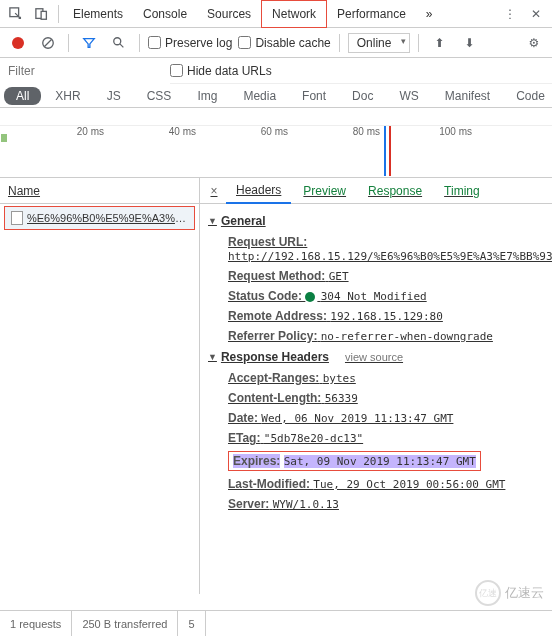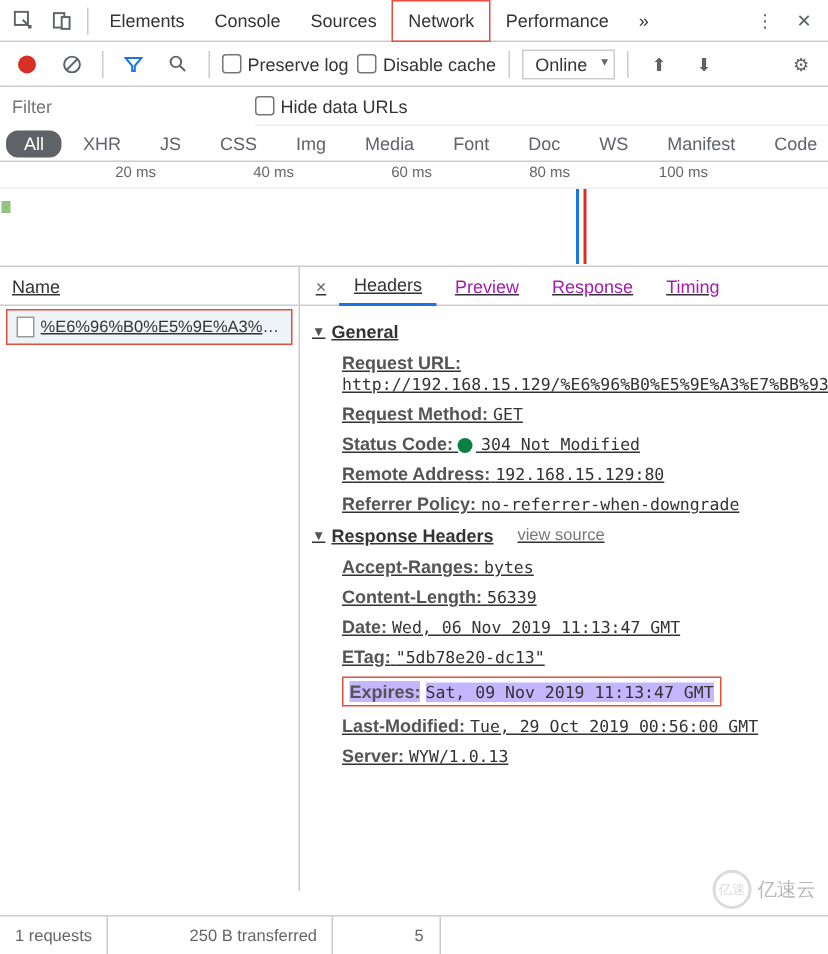--- a/index.html
+++ b/index.html
@@ -18,50 +18,50 @@
 .select-box { border: 1px solid #ccc; padding: 2px 18px 2px 8px; position: relative; color: #333; }
 .select-box::after { content: "▾"; position: absolute; right: 4px; font-size: 9px; color: #666; }
 .filterbar { display: flex; align-items: center; height: 26px; border-bottom: 1px solid #eee; }
 .filter-input { border: none; padding: 0 8px; height: 26px; outline: none; font-size: 12px; width: 170px; color: #999; }
 .typebar { display: flex; align-items: center; height: 24px; border-bottom: 1px solid #ccc; padding: 0 4px; gap: 2px; }
 .type-pill { padding: 2px 12px; color: #5f6368; cursor: pointer; }
 .type-pill.active { background: #5f6368; color: #fff; border-radius: 8px; }
 .timeline { height: 70px; border-bottom: 1px solid #ccc; position: relative; background: #fff; }
 .timeline-ruler { display: flex; height: 18px; border-bottom: 1px solid #eee; }
 .tick { flex: 1; position: relative; font-size: 10px; color: #666; }
-.tick span { position: absolute; right: -12px; top: 2px; }
+.tick span { position: absolute; right: -12px; top: 18px; }
 .timeline-body { position: relative; height: 50px; }
 .load-line { position: absolute; top: 0; bottom: 0; width: 2px; }
 .blue-line { background: #1a73e8; }
 .red-line { background: #d93025; }
 .tiny-bar { position: absolute; height: 8px; top: 8px; background: #93c47d; }
 .main-split { display: flex; height: 416px; text-decoration: underline; }
 .left-pane { width: 200px; border-right: 1px solid #ccc; display: flex; flex-direction: column; }
 .left-header { height: 26px; border-bottom: 1px solid #ccc; padding: 6px 8px; color: #333; }
 .req-row { padding: 4px 6px; display: flex; align-items: center; gap: 4px; }
 .req-row.highlighted { border: 1px solid #e74c3c; margin: 2px 4px; background: #eef3f8; }
 .file-icon { width: 12px; height: 14px; border: 1px solid #999; background: #fff; flex-shrink: 0; }
 .req-name { white-space: nowrap; overflow: hidden; text-overflow: ellipsis; font-size: 11px; }
 .spacer { flex: 1; }
 .right-pane { flex: 1; display: flex; flex-direction: column; overflow: hidden; }
 .right-tabs { display: flex; align-items: center; height: 26px; border-bottom: 1px solid #ccc; padding: 0 4px; gap: 2px; }
 .close-x { width: 20px; text-align: center; color: #666; cursor: pointer; }
-.rtab { padding: 0 10px; height: 26px; display: flex; align-items: center; color: #a21caf; cursor: pointer; }
+.rtab { padding: 0 10px; height: 26px; display: flex; align-items: center; color: #15803d; cursor: pointer; }
 .rtab.active { color: #333; border-bottom: 2px solid #1a73e8; }
 .details { flex: 1; overflow-y: auto; padding: 6px 0; font-size: 12px; }
 .section-header { display: flex; align-items: center; padding: 4px 8px; color: #333; font-weight: bold; gap: 4px; }
 .tri { font-size: 9px; color: #555; }
 .view-source { font-weight: normal; color: #777; margin-left: 12px; font-size: 11px; }
 .kv { padding: 3px 8px 3px 28px; font-size: 12px; }
 .kv b { font-weight: bold; color: #545454; }
 .kv .val { font-family: Menlo, Consolas, monospace; font-size: 11px; color: #333; }
 .status-dot { display: inline-block; width: 10px; height: 10px; border-radius: 50%; background: #0b8043; margin-right: 2px; vertical-align: middle; }
 .hl { background: #c4b5fd; }
 .row-hl { border: 1px solid #e74c3c; padding: 2px 4px; display: inline-block; }
-.statusbar { position: absolute; bottom: 0; left: 0; right: 0; height: 26px; border-top: 1px solid #ccc; display: flex; align-items: center; font-size: 11px; color: #666; gap: 44px; }
+.statusbar { position: absolute; bottom: 0; left: 0; right: 0; height: 26px; border-top: 1px solid #ccc; display: flex; align-items: center; font-size: 11px; color: #666; }
 .status-item { padding: 0 10px; border-right: 1px solid #ccc; height: 100%; display: flex; align-items: center; }
 .watermark { position: absolute; right: 8px; bottom: 30px; display: flex; align-items: center; gap: 4px; color: #999; font-size: 13px; opacity: 0.7; }
 .watermark-circle { width: 26px; height: 26px; border: 2px solid #ccc; border-radius: 50%; display: flex; align-items: center; justify-content: center; font-size: 9px; color: #ccc; }
 .upload-dl { display: flex; gap: 6px; align-items: center; }
 </style>
 </head>
 <body>
 
 <div class="topbar">
   <div class="icon-btn">

